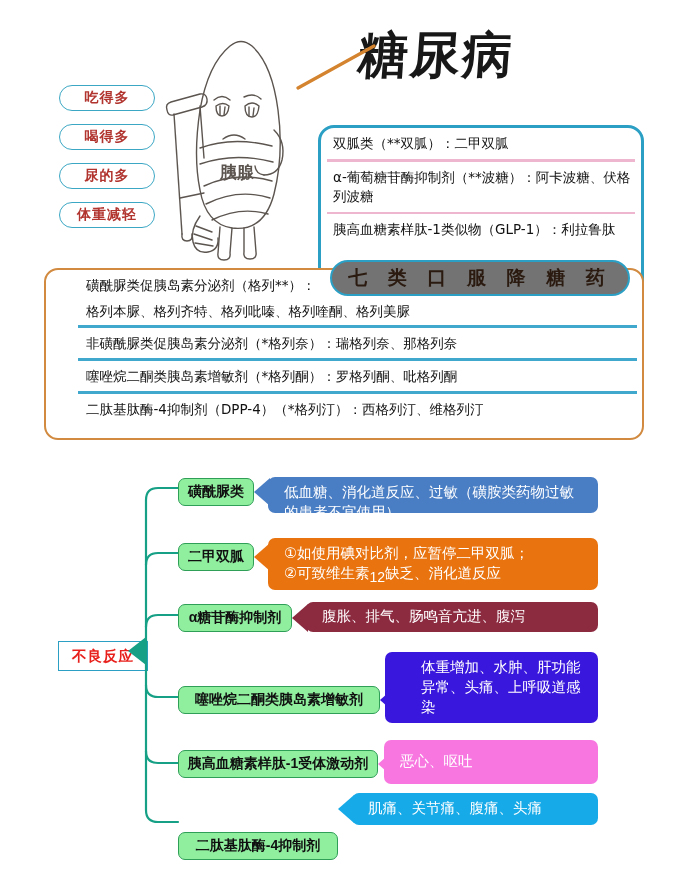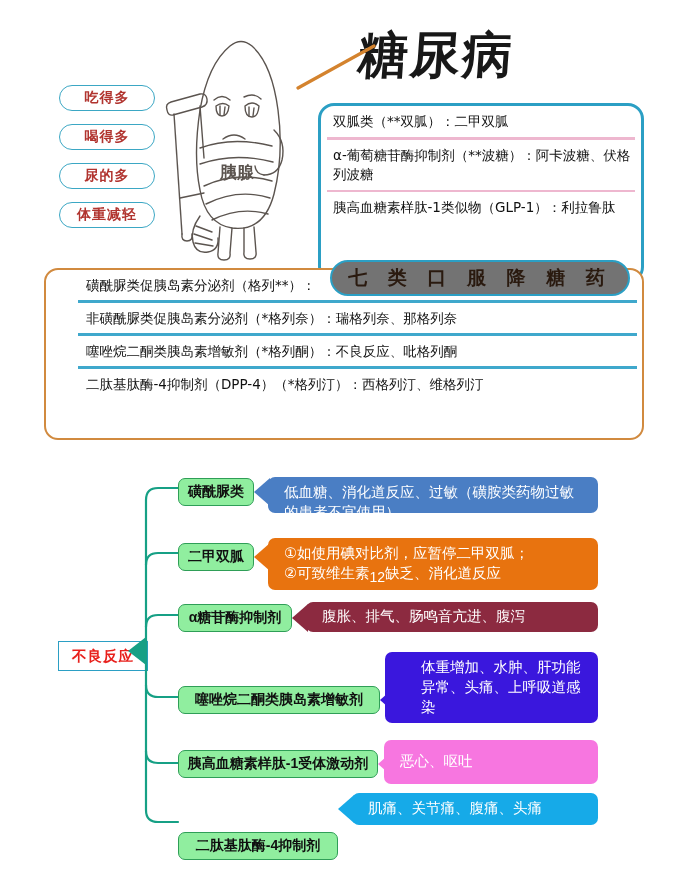--- a/index.html
+++ b/index.html
@@ -28,21 +28,21 @@
   }
 
   
   #mascot{left:160px;top:38px;width:160px;height:225px;}
 
   
   #leadline{left:296px;top:44px;width:80px;height:48px;}
 
   
   #bluebox{
-    left:318px;top:103px;width:326px;height:180px;
+    left:318px;top:125px;width:326px;height:180px;
     border:3px solid #2b9fc4;border-radius:16px;background:#ffffff;
     box-sizing:border-box;
   }
   #bluebox .brow{
     padding:6px 10px 6px 12px;font-size:13.5px;color:#111;line-height:19px;
     font-family:"DejaVu Sans","Liberation Sans",sans-serif;
   }
   #bluebox .sep{height:2.5px;background:#eeb7cf;margin:0 6px;}
 
   
@@ -158,24 +158,25 @@
 <div class="abs" id="bluebox">
   <div class="brow">双胍类（**双胍）：二甲双胍</div>
   <div class="sep"></div>
   <div class="brow">α-葡萄糖苷酶抑制剂（**波糖）：阿卡波糖、伏格列波糖</div>
   <div class="sep"></div>
   <div class="brow">胰高血糖素样肽-1类似物（GLP-1）：利拉鲁肽</div>
 </div>
 
 <div class="abs" id="orangebox">
   <div class="orow">磺酰脲类促胰岛素分泌剂（格列**）：</div>
+  <div class="orow tight">格列本脲、格列齐特、格列吡嗪、格列喹酮、格列美脲</div>
   <div class="osep"></div>
   <div class="orow">非磺酰脲类促胰岛素分泌剂（*格列奈）：瑞格列奈、那格列奈</div>
   <div class="osep"></div>
-  <div class="orow">噻唑烷二酮类胰岛素增敏剂（*格列酮）：不良反应、吡格列酮</div>
+  <div class="orow">噻唑烷二酮类胰岛素增敏剂（*格列酮）：罗格列酮、吡格列酮</div>
   <div class="osep"></div>
   <div class="orow">二肽基肽酶-4抑制剂（DPP-4）（*格列汀）：西格列汀、维格列汀</div>
 </div>
 
 <div class="abs" id="pinkbanner">
   <span>七 类 口 服 降 糖 药</span>
 </div>
 
 <svg class="abs" id="treelines" viewBox="0 0 680 420">
   <g fill="none" stroke="#16a085" stroke-width="2.2" stroke-linecap="round">

